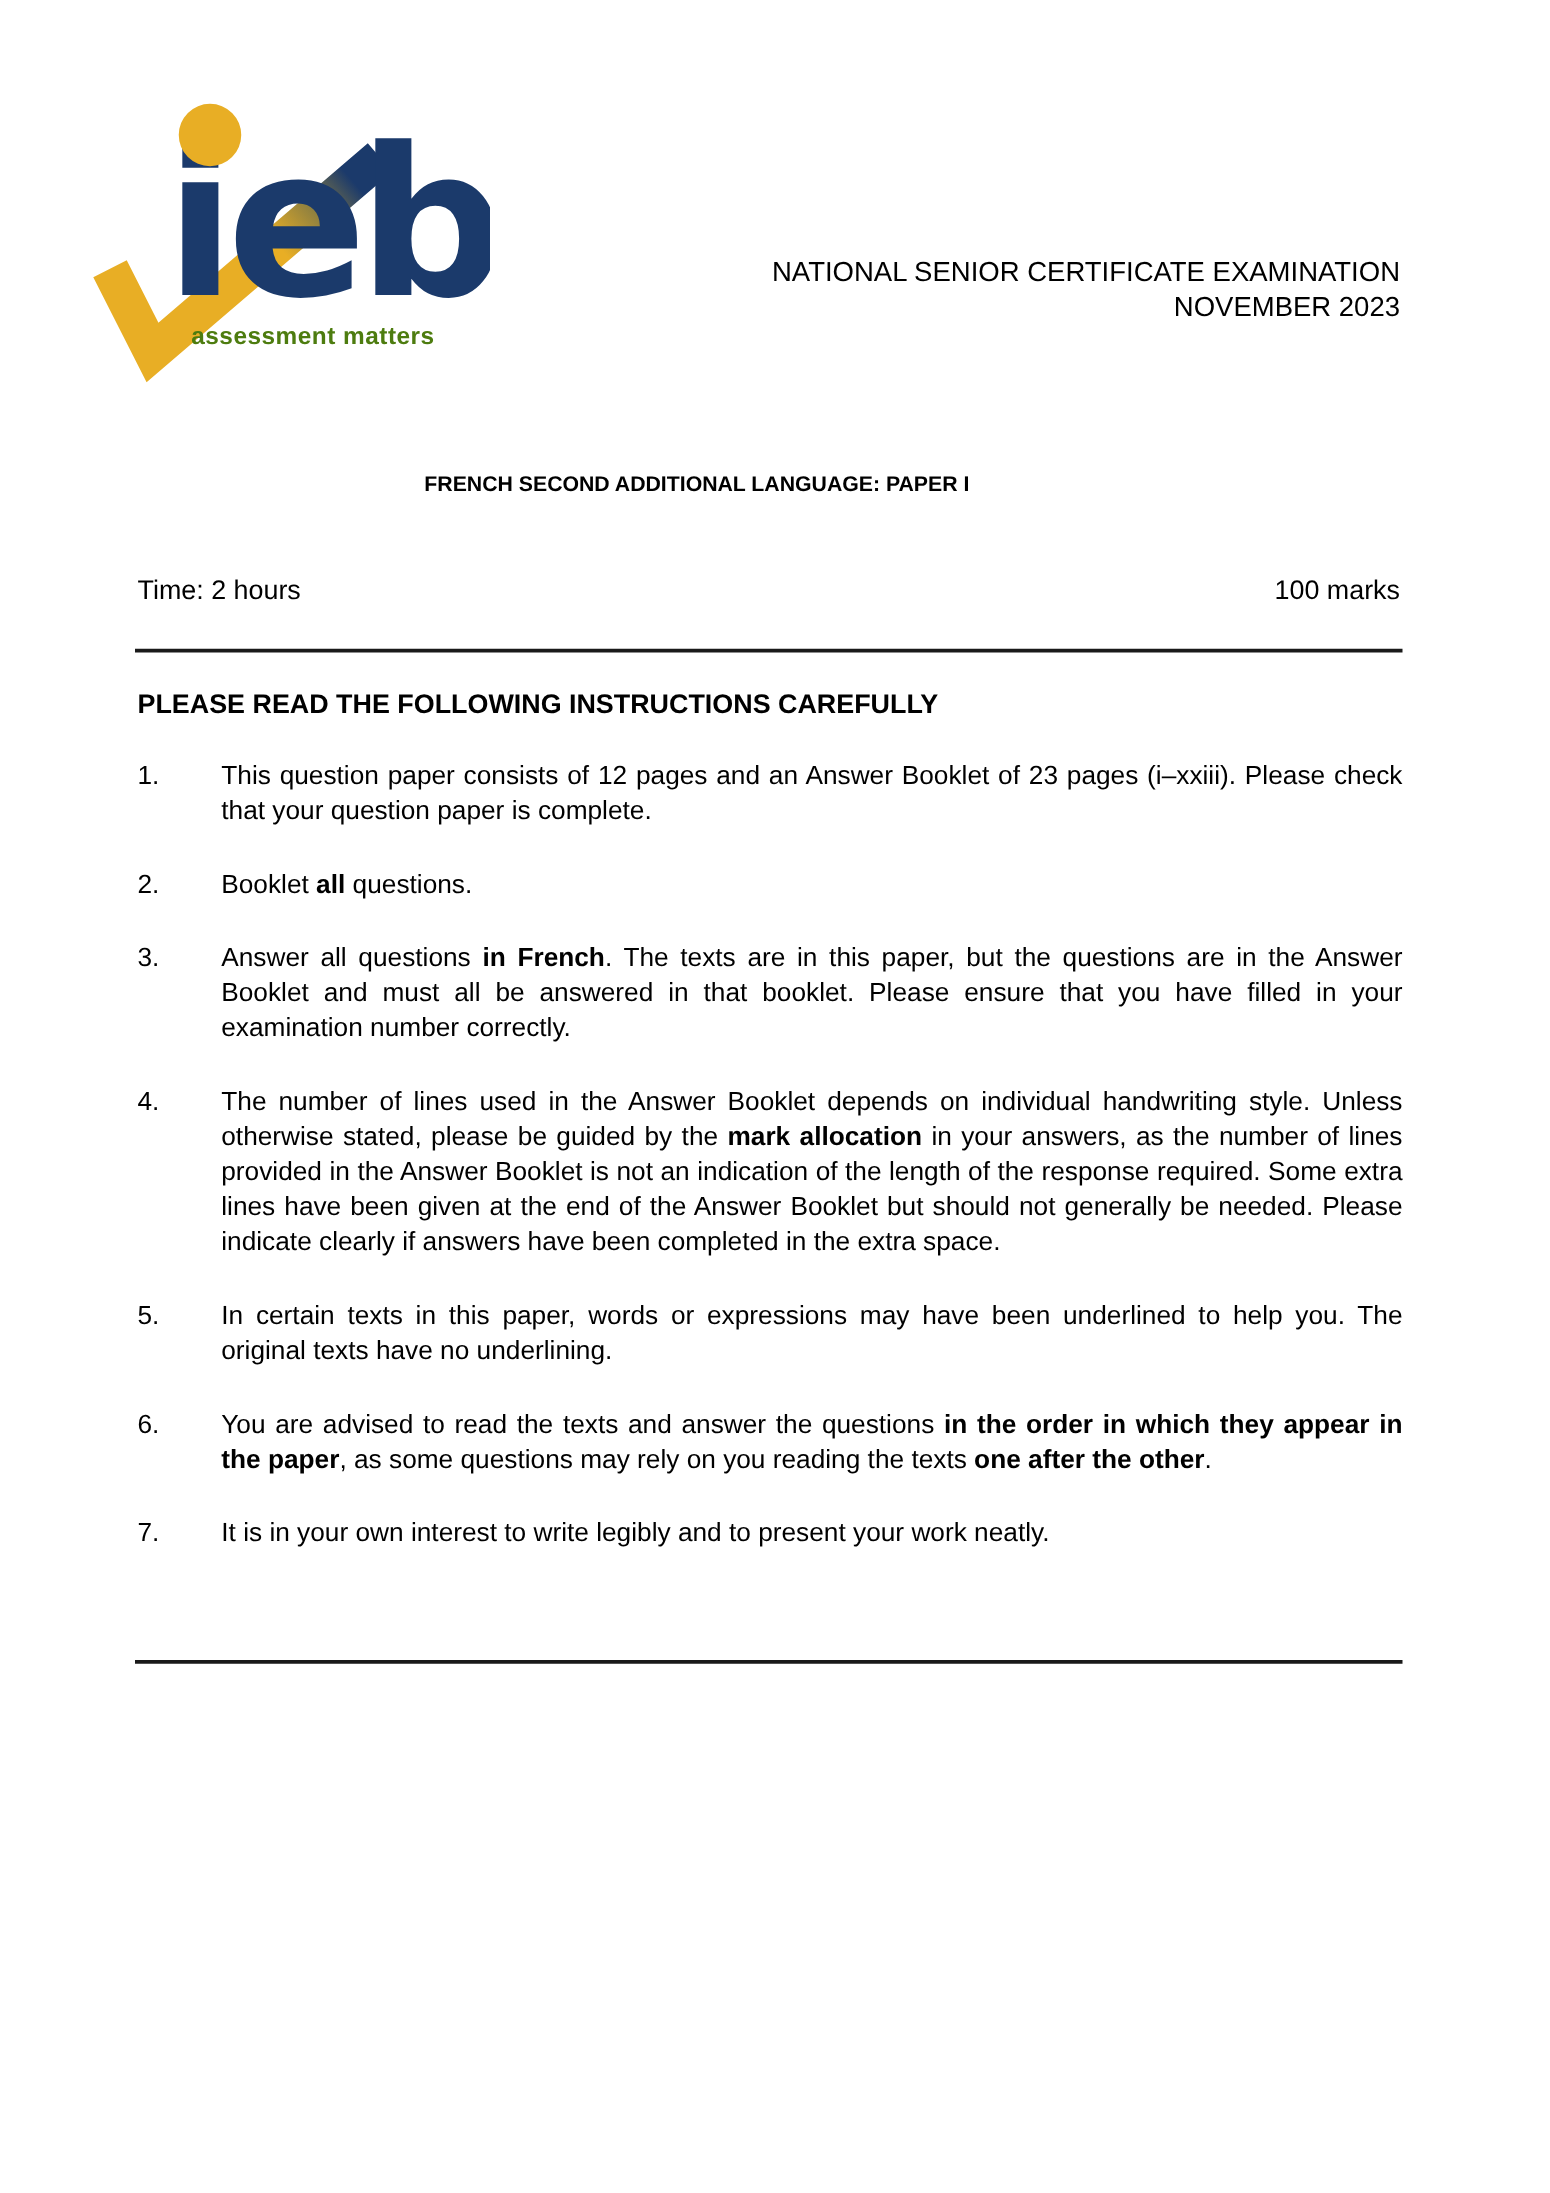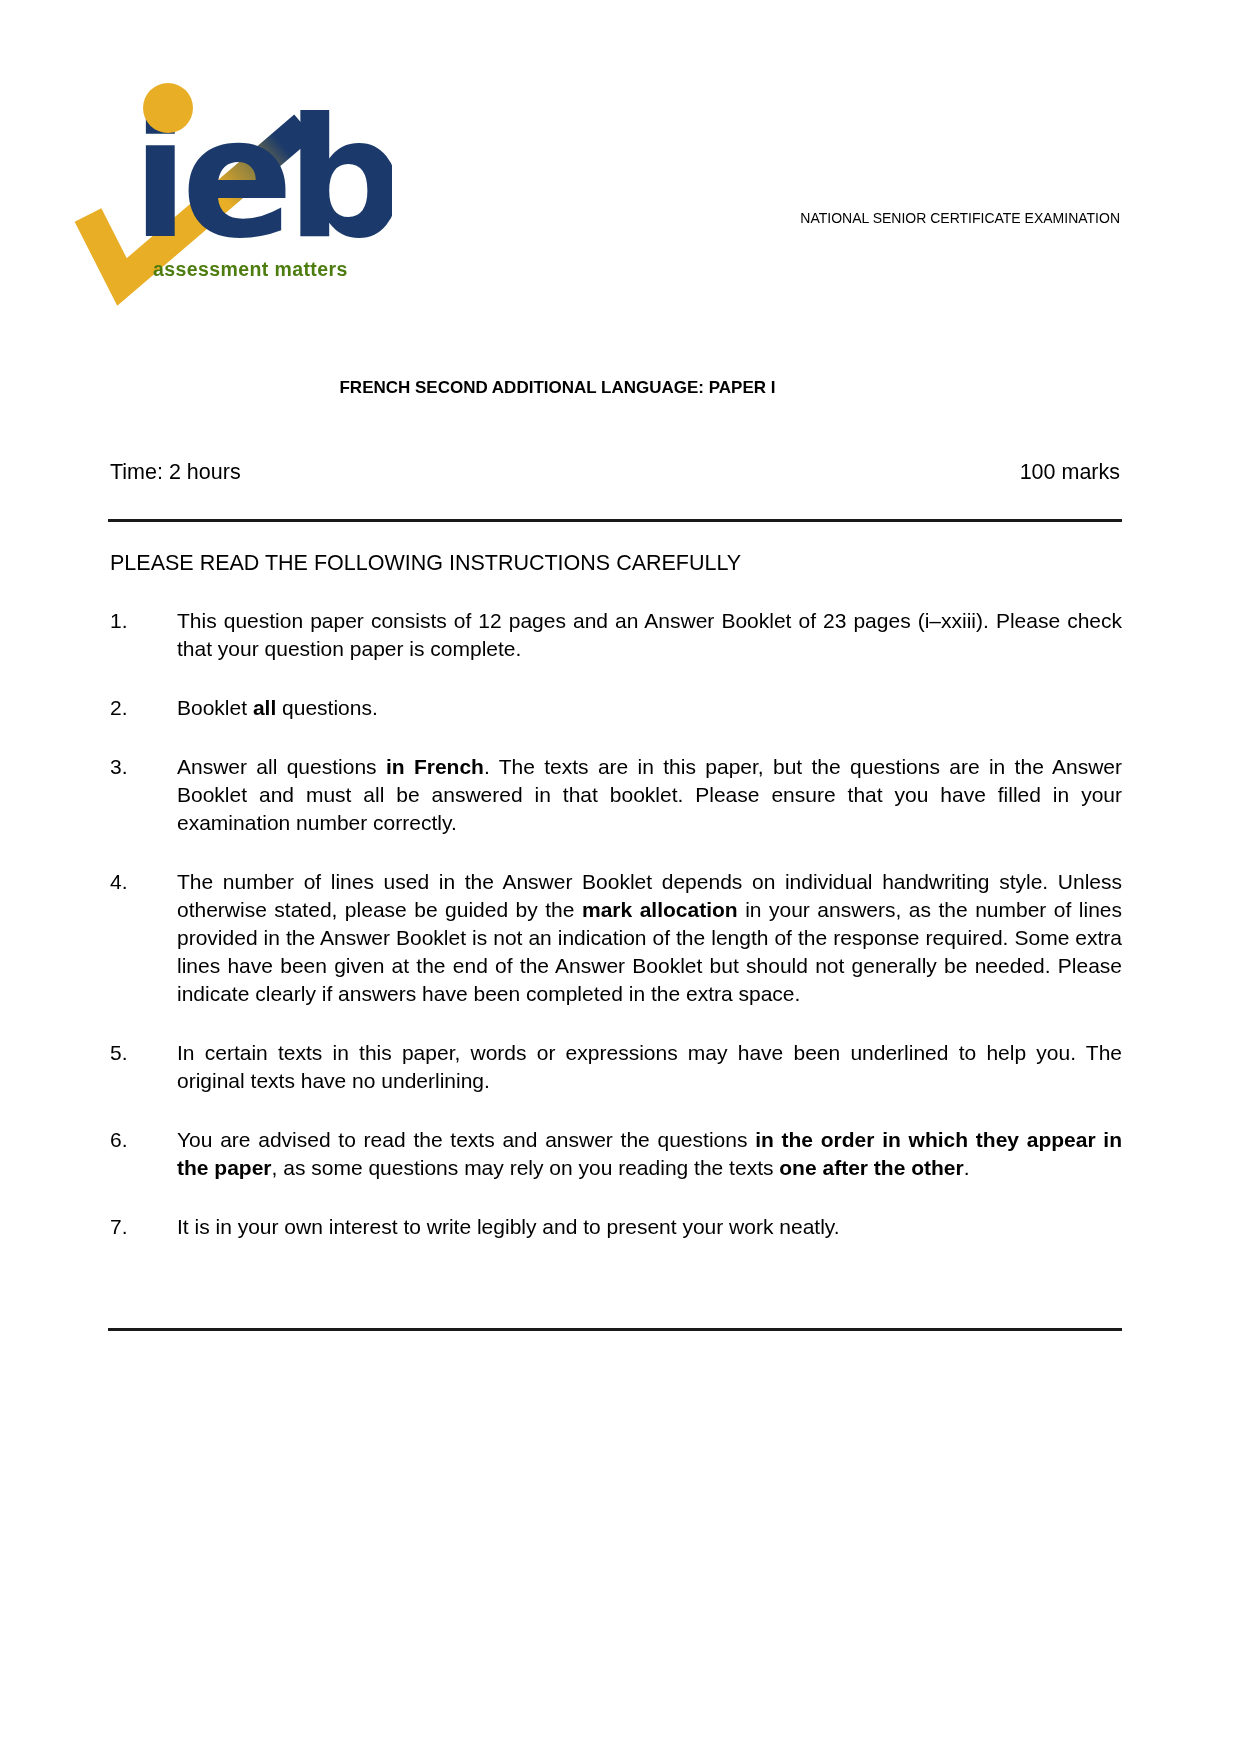--- a/index.html
+++ b/index.html
@@ -16,36 +16,36 @@
   .logo-wrap { position:absolute; left:72px; top:58px; width:320px; height:250px; }
   .logo-text { font-family:"DejaVu Sans", sans-serif; font-weight:bold; letter-spacing:-7px; }
   .tagline {
     position:absolute; left:153px; top:258px;
     font-size:19.5px; font-weight:bold; color:#4d7c0f; letter-spacing:0.4px;
     font-family:"Liberation Sans", sans-serif;
   }
   
   .hdr {
     position:absolute; right:120px; top:204px;
-    text-align:right; font-size:14px; line-height:28px; color:#000;
+    text-align:right; font-size:22px; line-height:28px; color:#000;
   }
   
   .title {
     position:absolute; left:110px; top:378px; width:895px;
     text-align:center; font-size:17px; font-weight:bold;
   }
   .time-left  { position:absolute; left:110px;  top:460px; font-size:21.5px; }
   .marks-right{ position:absolute; right:120px; top:460px; font-size:21.5px; }
   
   .rule { position:absolute; left:108px; width:1014px; height:3px; background:#1a1a1a; }
   .rule-1 { top:519px; }
   .rule-2 { top:1328px; }
   
   .instructions { position:absolute; left:110px; top:551px; width:1012px; }
-  .instr-heading { font-size:21.5px; font-weight:normal; }
+  .instr-heading { font-size:21.5px; font-weight:bold; }
   .item { display:flex; margin-top:31px; font-size:21px; line-height:28px; }
   .item .num { width:67px; flex-shrink:0; }
   .item .txt { flex:1; text-align:justify; }
   .txt .b { font-weight:bold; }
   
   .footer-left  { position:absolute; left:110px;  top:1676px; font-size:15px;margin-top:12px; }
   .footer-right { position:absolute; right:120px; top:1676px; font-size:15px;margin-top:12px; }
 </style>
 </head>
 <body>
@@ -68,20 +68,21 @@
 
       <text class="logo-text" x="60" y="178" font-size="165" fill="#1B3A6B">ieb</text>
 
       <circle cx="96" cy="50" r="25" fill="#E8AE25"></circle>
     </svg>
   </div>
   <div class="tagline">assessment matters</div>
 
   <div class="hdr">
     <div>NATIONAL SENIOR CERTIFICATE EXAMINATION</div>
+    <div>NOVEMBER 2023</div>
   </div>
 
   <div class="title">FRENCH SECOND ADDITIONAL LANGUAGE: PAPER I</div>
 
   <div class="time-left">Time: 2 hours</div>
   <div class="marks-right">100 marks</div>
 
   <div class="rule rule-1"></div>
 
   <div class="instructions">

